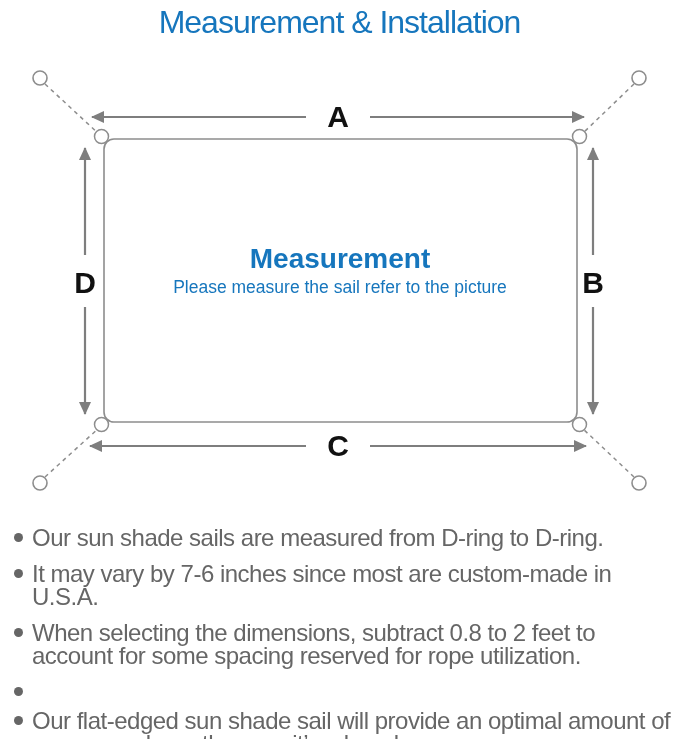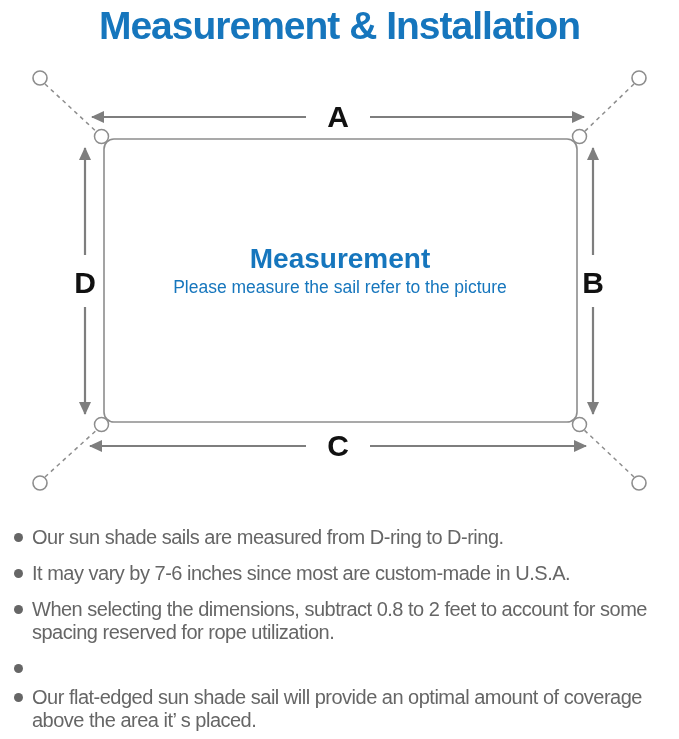--- a/index.html
+++ b/index.html
@@ -11,41 +11,41 @@
   }
   *{box-sizing:border-box;}
   html,body{margin:0;padding:0;}
   body{
     width:679px;height:739px;background:#ffffff;overflow:hidden;
     font-family:"Liberation Sans",sans-serif;
   }
   .title{
     margin:0;height:55px;padding-top:4px;
     text-align:center;
-    font-size:39px;font-weight:bold;letter-spacing:-1px;
+    font-size:32px;font-weight:normal;letter-spacing:-1px;
     color:var(--accent-blue);
   }
   .diagram{display:block;width:679px;height:455px;}
   .ring{fill:#ffffff;stroke:var(--outline-gray);stroke-width:1.6;}
   .dash{stroke:var(--outline-gray);stroke-width:1.5;stroke-dasharray:4 4;fill:none;}
   .bump{fill:#ffffff;stroke:var(--outline-gray);stroke-width:1.5;}
   .sail{fill:#ffffff;stroke:var(--outline-gray);stroke-width:1.6;}
   .meas{stroke:var(--line-gray);stroke-width:2.2;}
   .ahead{fill:var(--line-gray);}
   .dimlabel{font-family:"Liberation Sans",sans-serif;font-size:30px;font-weight:bold;fill:var(--label-black);text-anchor:middle;}
   .ctitle{font-family:"Liberation Sans",sans-serif;font-size:28px;font-weight:bold;fill:var(--accent-blue);text-anchor:middle;}
   .csub{font-family:"Liberation Sans",sans-serif;font-size:17.5px;fill:var(--accent-blue);text-anchor:middle;}
   .notes{
     list-style:none;margin:0;padding:16px 2px 0 14px;
   }
   .notes li{
     display:flex;align-items:flex-start;
     margin:0 0 13px 0;
     color:var(--note-gray);
-    font-size:20px;line-height:23px;letter-spacing:-0.5px;
+    font-size:24px;line-height:23px;letter-spacing:-0.5px;
   }
   .dot{
     flex:0 0 auto;width:9px;height:9px;border-radius:50%;
     background:var(--note-gray);margin:7px 9px 0 0;
   }
 </style>
 </head>
 <body>
 
 <div class="page">

